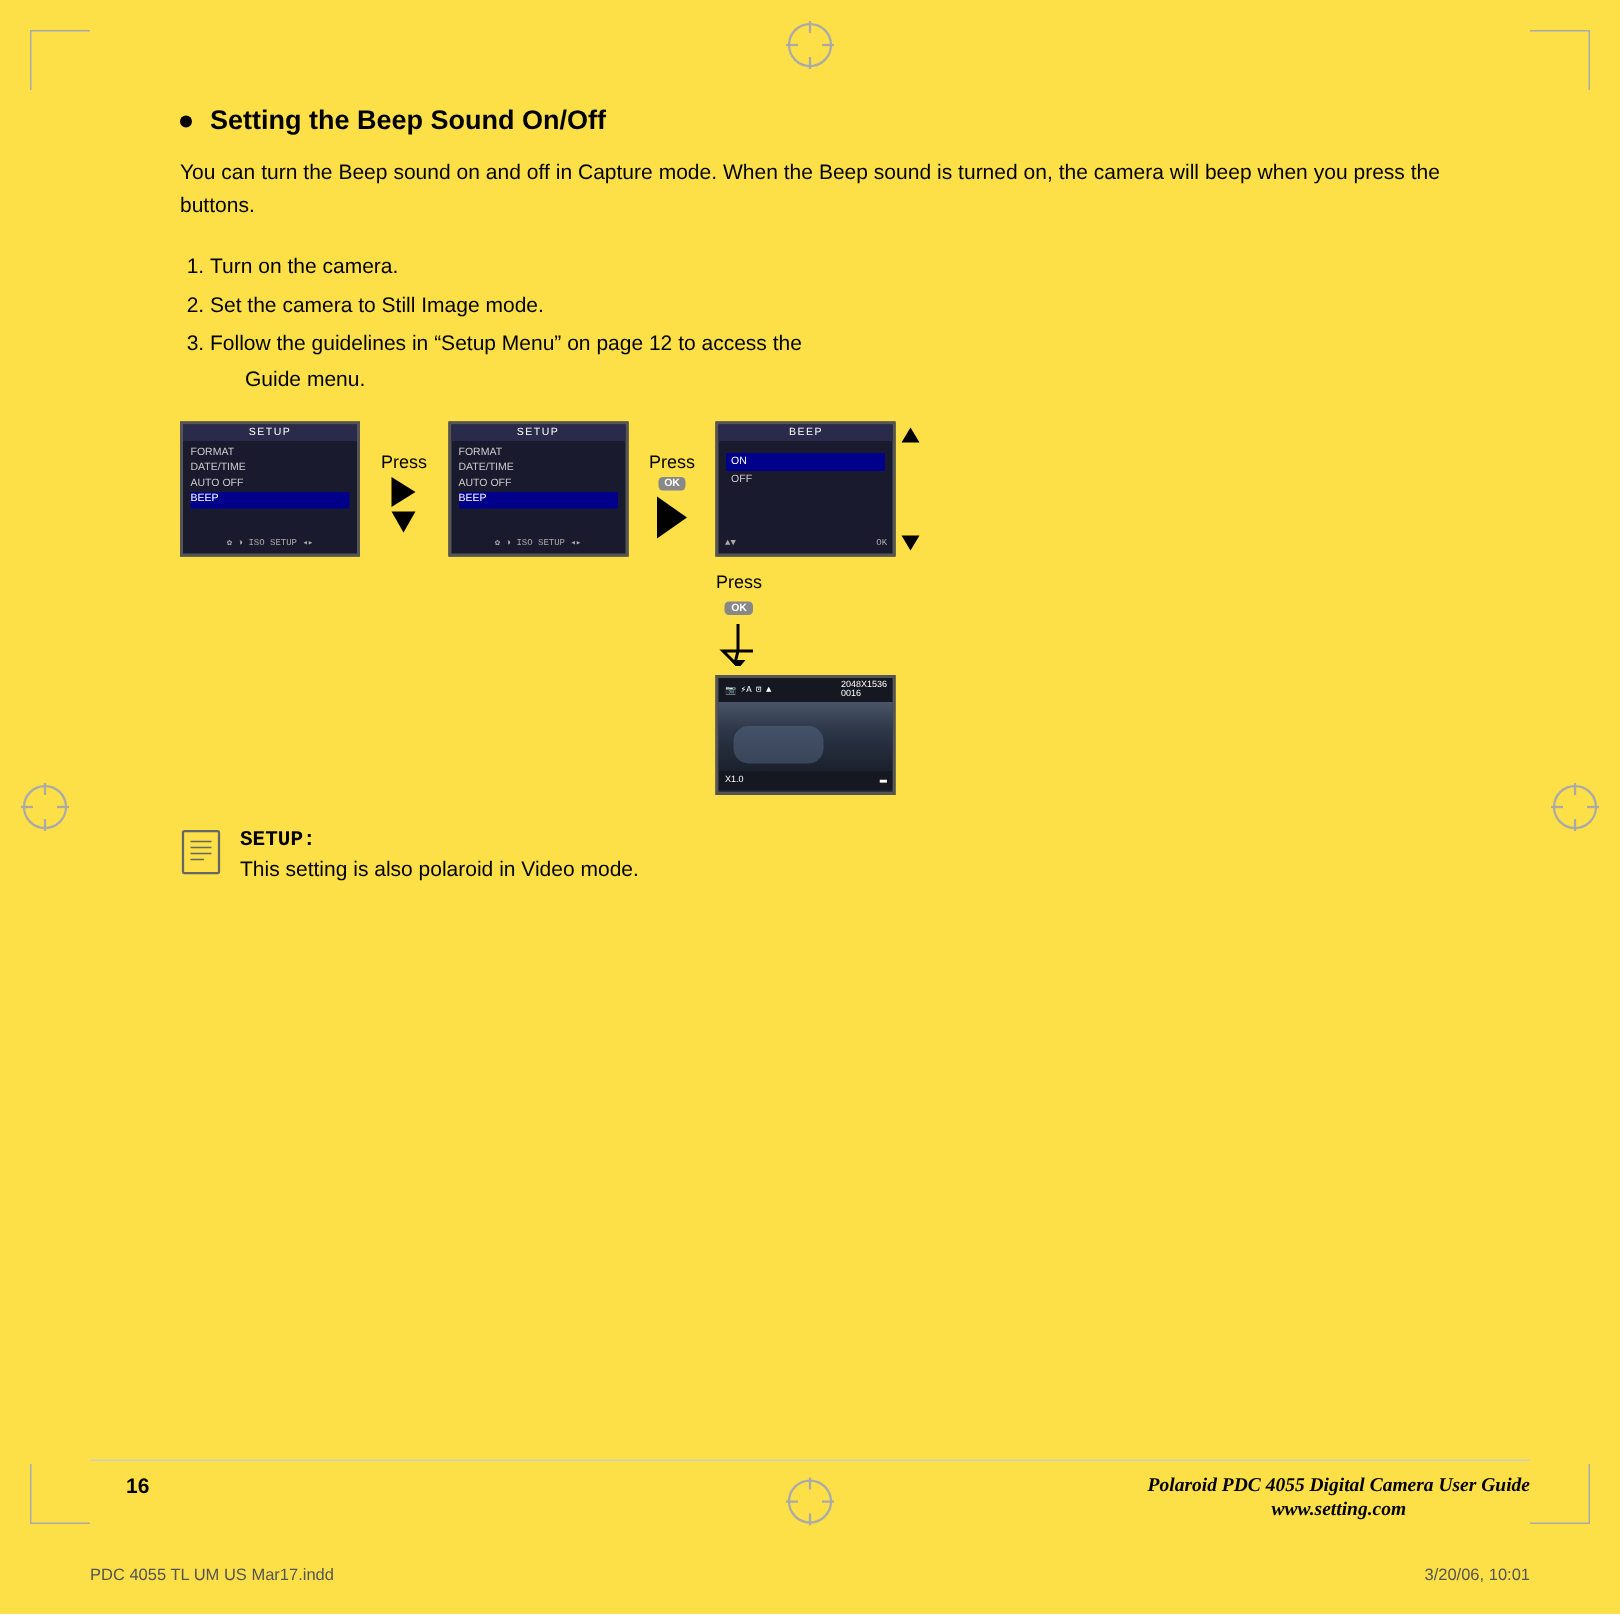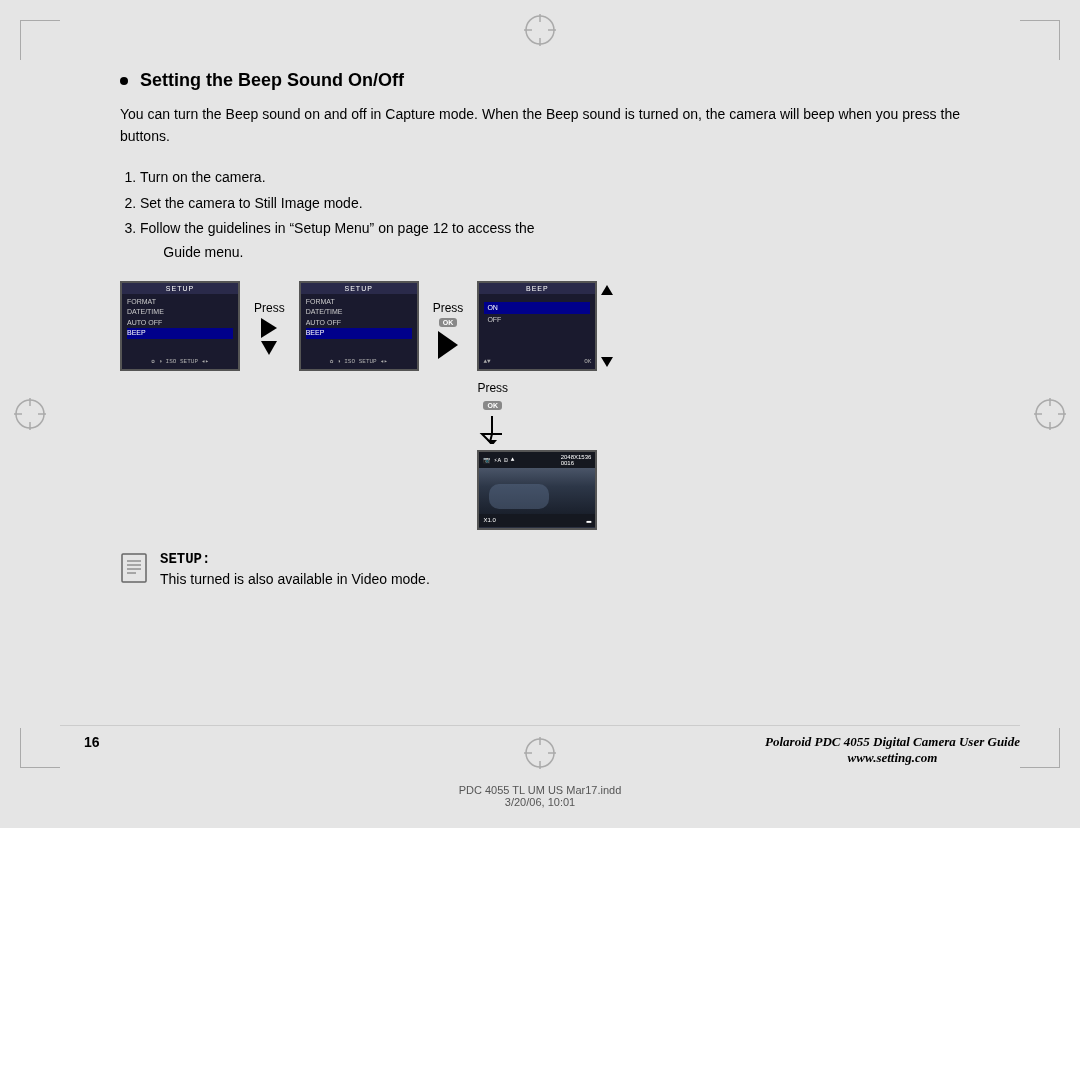--- a/index.html
+++ b/index.html
@@ -7,22 +7,22 @@
       background: #fff;
       font-family: 'Courier New', monospace;
       width: 1080px;
       height: 1080px;
       position: relative;
       overflow: hidden;
     }
 
     .page {
       width: 1080px;
-      height: 828px;
-      background: #e5e5e5;
+      height: 1076px;
+      background: #fde047;
       position: relative;
       padding: 30px 60px 20px 60px;
     }
 
     
     .corner-mark {
       position: absolute;
       width: 40px;
       height: 40px;
       border: 1.5px solid #aaa;
@@ -315,21 +315,20 @@
       position: absolute;
       bottom: 20px;
       left: 60px;
       right: 60px;
       display: flex;
       justify-content: space-between;
       align-items: center;
       font-family: Arial, sans-serif;
       font-size: 11px;
       color: #555;
-      flex-direction: column;
     }
 
     .diagram-wrapper {
       display: flex;
       align-items: flex-start;
       gap: 4px;
       margin-top: 4px;
     }
     .tri-up {
       width: 0; height: 0;
@@ -529,21 +528,21 @@
           <rect x="2" y="2" width="24" height="28" rx="1" fill="none" stroke="#666" stroke-width="1.5"></rect>
           <line x1="7" y1="9" x2="21" y2="9" stroke="#666" stroke-width="1"></line>
           <line x1="7" y1="13" x2="21" y2="13" stroke="#666" stroke-width="1"></line>
           <line x1="7" y1="17" x2="21" y2="17" stroke="#666" stroke-width="1"></line>
           <line x1="7" y1="21" x2="16" y2="21" stroke="#666" stroke-width="1"></line>
         </svg>
       </div>
       <div>
         <span class="note-label">SETUP:</span>
         <br>
-        <span class="note-text">This turned is also available in Video mode.</span>
+        <span class="note-text">This setting is also polaroid in Video mode.</span>
       </div>
     </div>
 
   </div>
 
   <div class="page-footer">
     <div class="page-number">16</div>
     <div class="footer-right">
       <div>Polaroid PDC 4055 Digital Camera User Guide</div>
       <div>www.setting.com</div>

